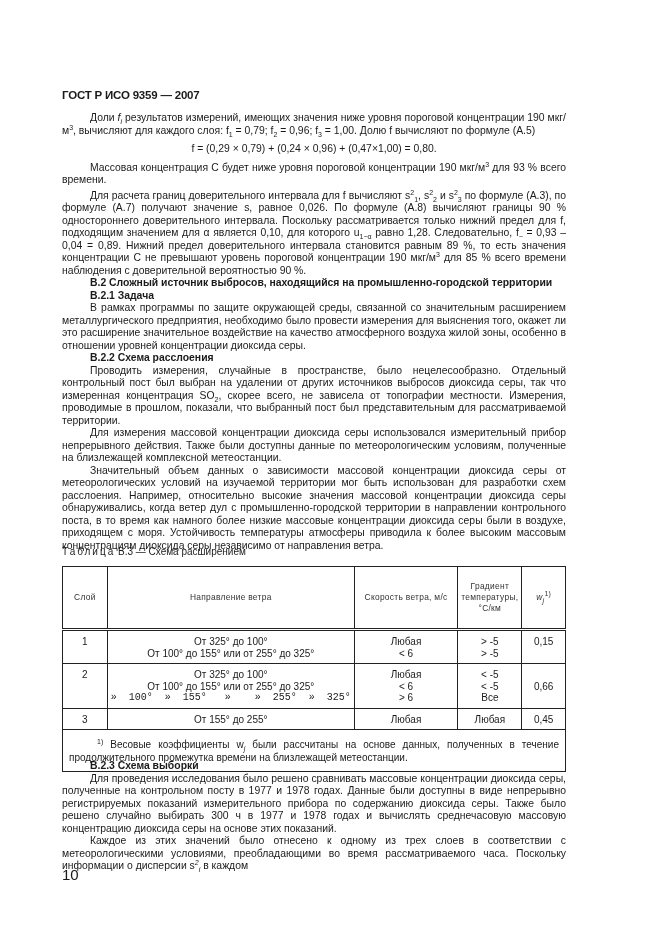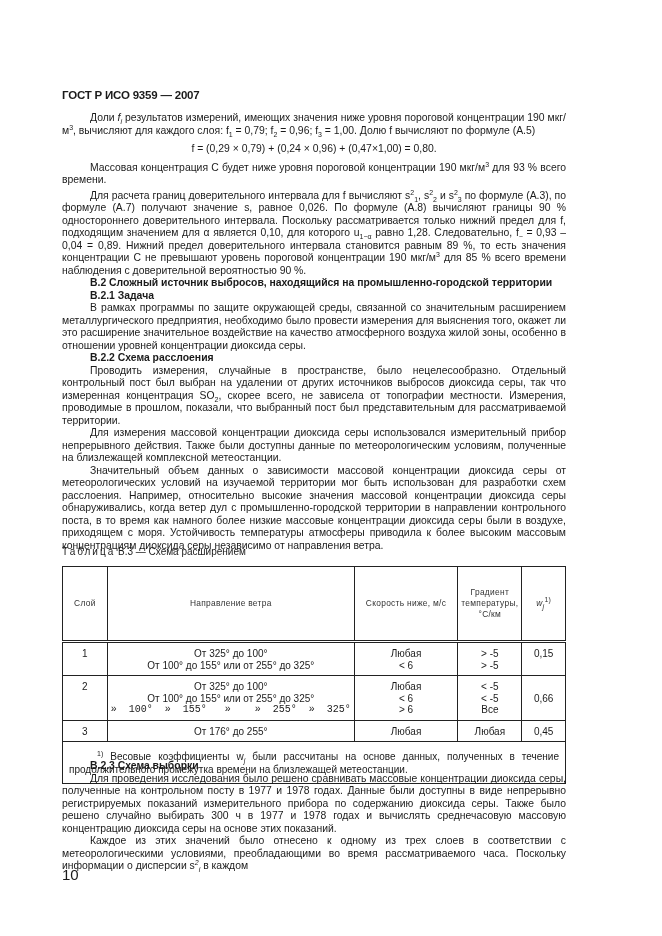--- a/index.html
+++ b/index.html
@@ -10,21 +10,21 @@
   .body { position: absolute; left: 62px; width: 504px; line-height: 12.5px; text-align: justify; }
   p { margin: 0; }
   .ind { text-indent: 28px; }
   .h { font-weight: bold; padding-left: 28px; }
   .center { text-align: center; }
   sup, sub { font-size: 7px; line-height: 0; }
   i { font-style: italic; }
   .tcap { position: absolute; left: 62px; top: 546px; font-size: 10px; }
   .tcap .sp { letter-spacing: 2px; }
   table { position: absolute; left: 62px; top: 566px; width: 504px; border-collapse: collapse; font-size: 10px; }
-  td, th { border: 1px solid #222; text-align: center; vertical-align: top; padding: 20px 3px; font-weight: normal; }
+  td, th { border: 1px solid #222; text-align: center; vertical-align: top; padding: 14px 3px; font-weight: normal; }
   th { font-size: 8.4px; letter-spacing: 0.3px; color: #333; vertical-align: middle; height: 32px; line-height: 11px; }
   thead tr th { border-bottom: 3px double #222; }
   td { line-height: 11.5px; padding-top: 5px; padding-bottom: 4px; }
   td.mid { vertical-align: middle; }
   td.foot { text-align: justify; padding: 8px 6px 7px 6px; line-height: 13px; }
   td.foot .fi { text-indent: 28px; }
   .pgnum { position: absolute; left: 62px; top: 866px; font-size: 15px; }
 </style>
 </head>
 <body>
@@ -54,21 +54,21 @@
       <col style="width:48px">
         <col style="width:233px">
         <col style="width:115px">
         <col style="width:61px">
         <col style="width:47px">
     </colgroup>
     <thead>
       <tr>
         <th>Слой</th>
         <th>Направление ветра</th>
-        <th>Скорость ниже, м/с</th>
+        <th>Скорость ветра, м/с</th>
         <th>Градиент температуры, °С/км</th>
         <th><i>w</i><sub><i>j</i></sub><sup>1)</sup></th>
       </tr>
     </thead>
     <tbody>
       <tr>
         <td>1</td>
         <td>
             <div>От 325° до 100°</div>
             <div>От 100° до 155° или от 255° до 325°</div>
@@ -97,21 +97,21 @@
           </td>
         <td>
             <div>&lt; -5</div>
             <div>&lt; -5</div>
             <div>Все</div>
           </td>
         <td class="mid">0,66</td>
       </tr>
       <tr>
         <td>3</td>
-        <td>От 176° до 255°</td>
+        <td>От 155° до 255°</td>
         <td>Любая</td>
         <td>Любая</td>
         <td>0,45</td>
       </tr>
       <tr>
         <td class="foot" colspan="5">
             <div class="fi"><sup>1)</sup><span> Весовые коэффициенты w</span><sub><i>j</i></sub><span> были рассчитаны на основе данных, полученных в течение продолжительного промежутка времени на близлежащей метеостанции.</span></div>
           </td>
       </tr>
     </tbody>

